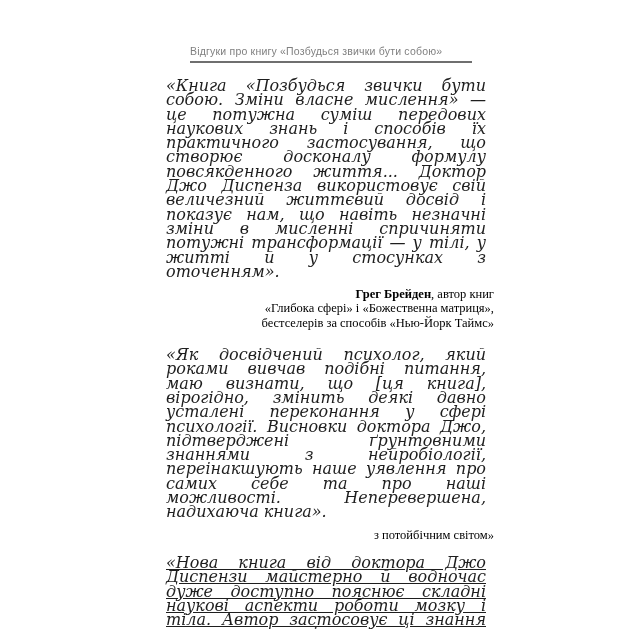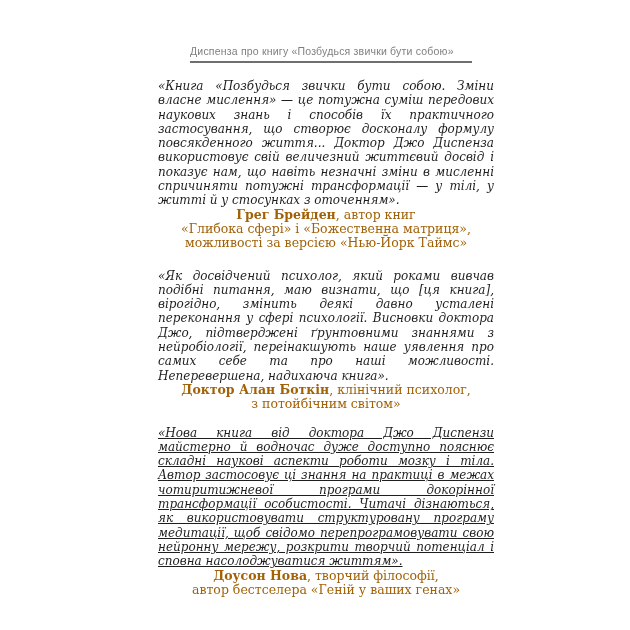--- a/index.html
+++ b/index.html
@@ -29,66 +29,66 @@
     color: #7f7f7f;
     text-align: left;
     white-space: nowrap;
   }
   .content {
     width: 336px;
     margin: 0 0 0 158px;
   }
   .review { margin: 0; padding: 0; }
   .quote {
-    margin: 0;
+    margin: 8px;
     padding: 0;
     font-style: italic;
-    font-size: 12px;
+    font-size: 16px;
     line-height: 14.3px;
     text-align: justify;
     color: #1e1e1e;
   }
   .review-1 .quote { margin-top: 16px; }
   .review-2 .quote { margin-top: 18px; }
   .review-3 .quote { margin-top: 14px; text-decoration: underline; }
   .attribution {
     margin: 0;
     padding: 0;
     font-size: 12.5px;
     line-height: 14.3px;
-    text-align: center;
+    text-align: right;
     font-style: normal;
-    color: #a16207;
+    color: #000000;
+    font-family: Liberation Serif, serif;
   }
   .author { font-weight: bold; }
 </style>
 </head>
 <body>
 
 <div class="page">
 
   <div class="running-head">
-    <span>Диспенза про книгу «Позбудься звички бути собою»</span>
+    <span>Відгуки про книгу «Позбудься звички бути собою»</span>
   </div>
 
   <div class="content">
 
     <figure class="review review-1">
       <blockquote class="quote">«Книга «Позбудься звички бути собою. Зміни власне мислення» — це потужна суміш передових наукових знань і способів їх практичного застосування, що створює досконалу формулу повсякденного життя... Доктор Джо Диспенза використовує свій величезний життєвий досвід і показує нам, що навіть незначні зміни в мисленні спричиняти потужні трансформації — у тілі, у житті й у стосунках з оточенням».</blockquote>
       <figcaption class="attribution">
         <div class="attr-line"><span class="author">Грег Брейден</span><span>, автор книг</span></div>
         <div class="attr-line">«Глибока сфері» і «Божественна матриця»,</div>
-        <div class="attr-line">можливості за версією «Нью-Йорк Таймс»</div>
+        <div class="attr-line">бестселерів за способів «Нью-Йорк Таймс»</div>
       </figcaption>
     </figure>
 
     <figure class="review review-2">
       <blockquote class="quote">«Як досвідчений психолог, який роками вивчав подібні питання, маю визнати, що [ця книга], вірогідно, змінить деякі давно усталені переконання у сфері психології. Висновки доктора Джо, підтверджені ґрунтовними знаннями з нейробіології, переінакшують наше уявлення про самих себе та про наші можливості. Неперевершена, надихаюча книга».</blockquote>
       <figcaption class="attribution">
-        <div class="attr-line"><span class="author">Доктор Алан Боткін</span><span>, клінічний психолог,</span></div>
         <div class="attr-line">з потойбічним світом»</div>
       </figcaption>
     </figure>
 
     <figure class="review review-3">
       <blockquote class="quote">«Нова книга від доктора Джо Диспензи майстерно й водночас дуже доступно пояснює складні наукові аспекти роботи мозку і тіла. Автор застосовує ці знання на практиці в межах чотиритижневої програми докорінної трансформації особистості. Читачі дізнаються, як використовувати структуровану програму медитації, щоб свідомо перепрограмовувати свою нейронну мережу, розкрити творчий потенціал і сповна насолоджуватися життям».</blockquote>
       <figcaption class="attribution">
         <div class="attr-line"><span class="author">Доусон Нова</span><span>, творчий філософії,</span></div>
         <div class="attr-line">автор бестселера «Геній у ваших генах»</div>
 

